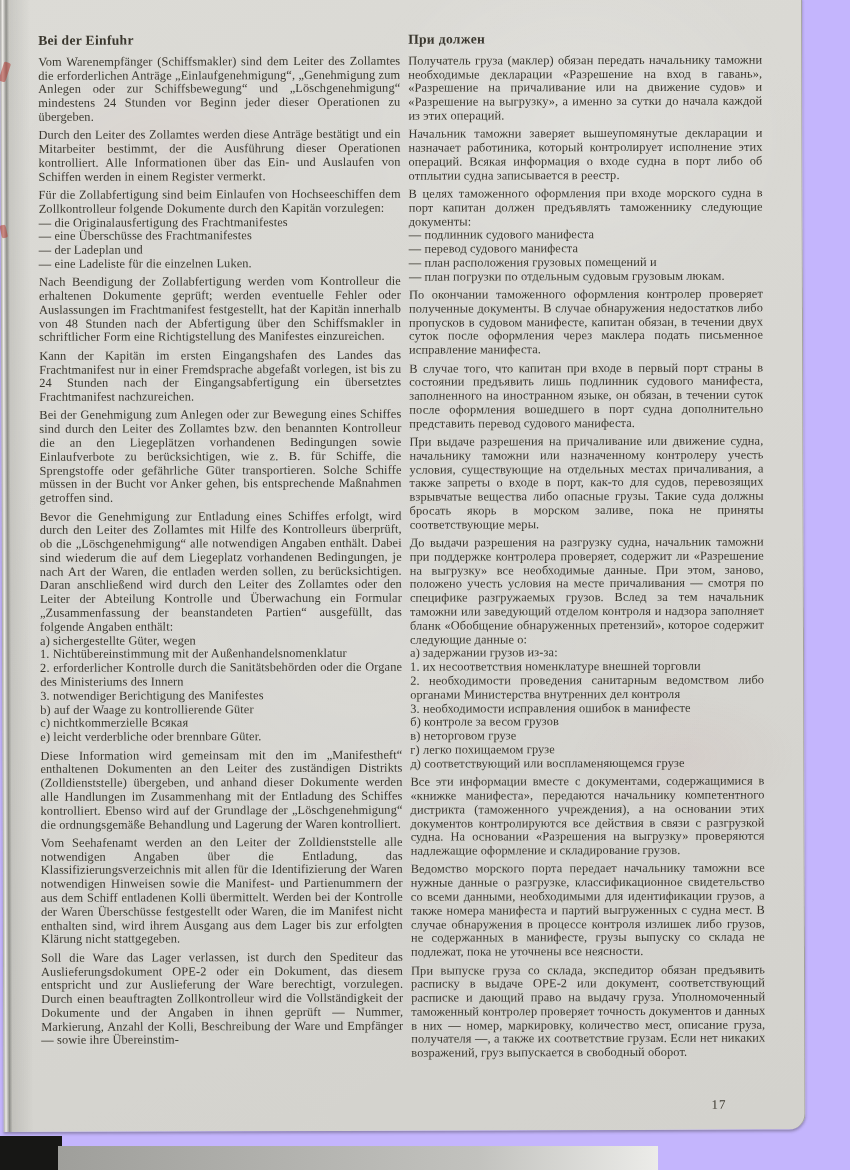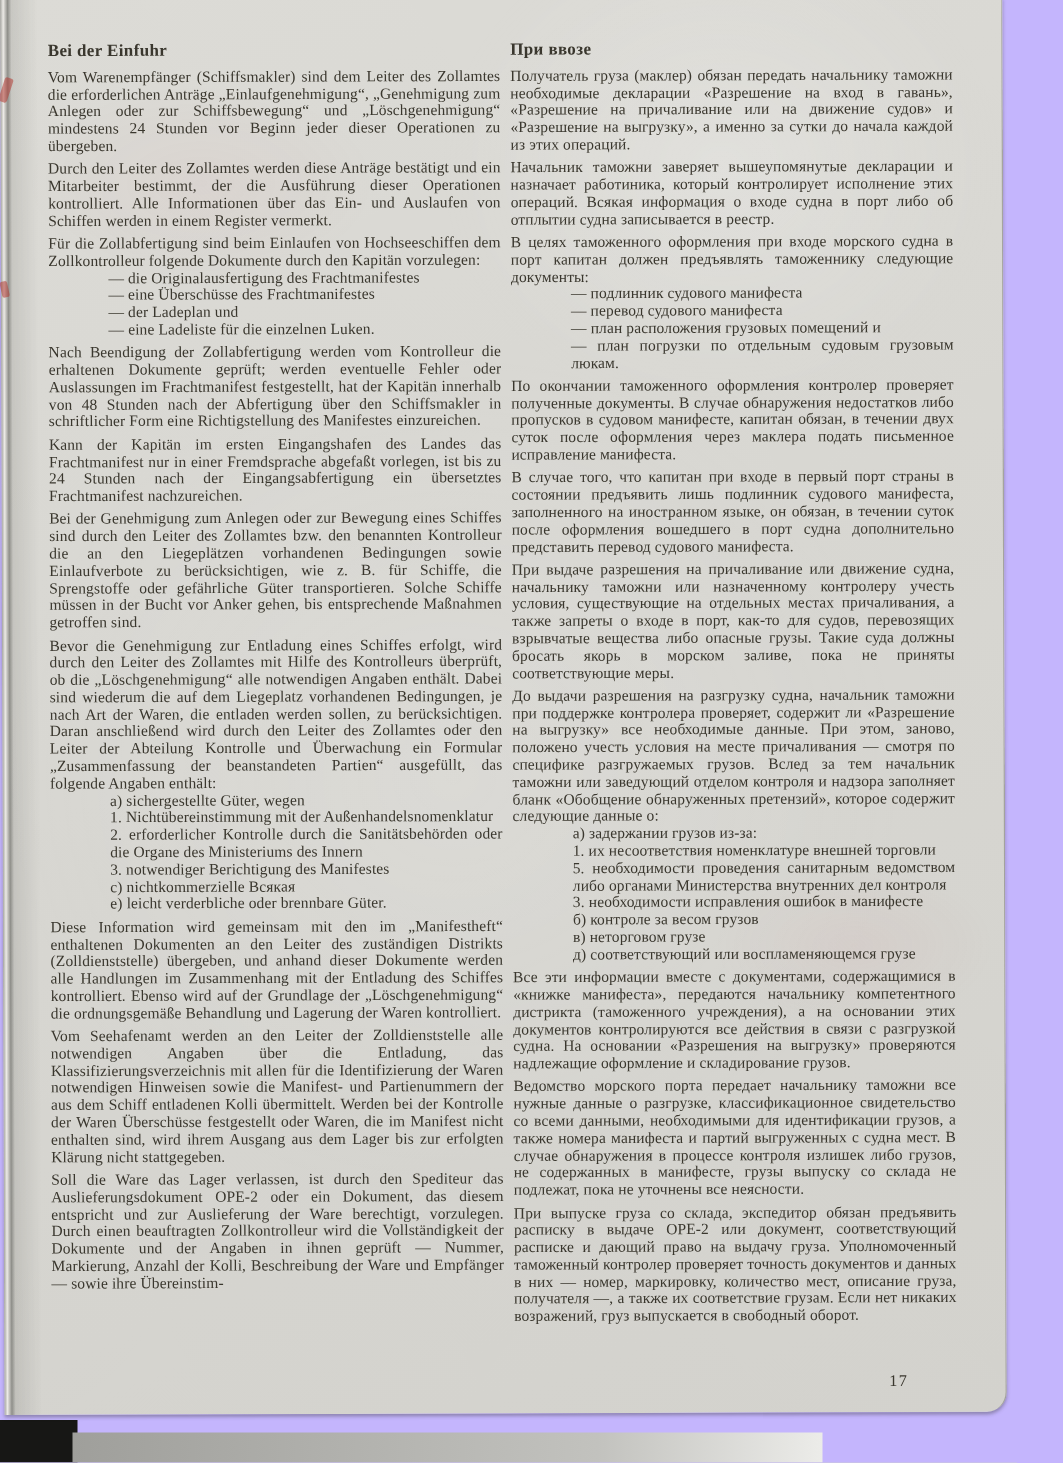--- a/index.html
+++ b/index.html
@@ -63,21 +63,21 @@
   .col-left  { left: 38px;  width: 362px; }
   .col-right { left: 408px; width: 354px; }
   .col h2 {
     margin: 0 0 8px 0;
     font-size: 13.6px;
     font-weight: bold;
     letter-spacing: 0.3px;
   }
   .col p { margin: 0; text-align: justify; }
   .col p.para { margin-top: 4.5px; }
-  .col p.item { margin-top: 0; margin-left: 48px; }
+  .col p.item { margin-top: 0; }
   .page-number {
     position: absolute; left: 708px; top: 1099px;
     font-size: 13px;
     color: #3a372e;
     letter-spacing: 1px;
   }
 </style>
 </head>
 <body>
 
@@ -102,48 +102,50 @@
           <p class="item">— der Ladeplan und</p>
           <p class="item">— eine Ladeliste für die einzelnen Luken.</p>
           <p class="para">Nach Beendigung der Zollabfertigung werden vom Kontrolleur die erhaltenen Dokumente geprüft; werden eventuelle Fehler oder Auslassungen im Frachtmanifest festgestellt, hat der Kapitän innerhalb von 48 Stunden nach der Abfertigung über den Schiffsmakler in schriftlicher Form eine Richtigstellung des Manifestes einzureichen.</p>
           <p class="para">Kann der Kapitän im ersten Eingangshafen des Landes das Frachtmanifest nur in einer Fremdsprache abgefaßt vorlegen, ist bis zu 24 Stunden nach der Eingangsabfertigung ein übersetztes Frachtmanifest nachzureichen.</p>
           <p class="para">Bei der Genehmigung zum Anlegen oder zur Bewegung eines Schiffes sind durch den Leiter des Zollamtes bzw. den benannten Kontrolleur die an den Liegeplätzen vorhandenen Bedingungen sowie Einlaufverbote zu berücksichtigen, wie z. B. für Schiffe, die Sprengstoffe oder gefährliche Güter transportieren. Solche Schiffe müssen in der Bucht vor Anker gehen, bis entsprechende Maßnahmen getroffen sind.</p>
           <p class="para">Bevor die Genehmigung zur Entladung eines Schiffes erfolgt, wird durch den Leiter des Zollamtes mit Hilfe des Kontrolleurs überprüft, ob die „Löschgenehmigung“ alle notwendigen Angaben enthält. Dabei sind wiederum die auf dem Liegeplatz vorhandenen Bedingungen, je nach Art der Waren, die entladen werden sollen, zu berücksichtigen. Daran anschließend wird durch den Leiter des Zollamtes oder den Leiter der Abteilung Kontrolle und Überwachung ein Formular „Zusammenfassung der beanstandeten Partien“ ausgefüllt, das folgende Angaben enthält:</p>
           <p class="item">a) sichergestellte Güter, wegen</p>
           <p class="item">1. Nichtübereinstimmung mit der Außenhandelsnomenklatur</p>
           <p class="item">2. erforderlicher Kontrolle durch die Sanitätsbehörden oder die Organe des Ministeriums des Innern</p>
           <p class="item">3. notwendiger Berichtigung des Manifestes</p>
+          <p class="item">b) auf der Waage zu kontrollierende Güter</p>
           <p class="item">c) nichtkommerzielle Всякая</p>
           <p class="item">e) leicht verderbliche oder brennbare Güter.</p>
           <p class="para">Diese Information wird gemeinsam mit den im „Manifestheft“ enthaltenen Dokumenten an den Leiter des zuständigen Distrikts (Zolldienststelle) übergeben, und anhand dieser Dokumente werden alle Handlungen im Zusammenhang mit der Entladung des Schiffes kontrolliert. Ebenso wird auf der Grundlage der „Löschgenehmigung“ die ordnungsgemäße Behandlung und Lagerung der Waren kontrolliert.</p>
           <p class="para">Vom Seehafenamt werden an den Leiter der Zolldienststelle alle notwendigen Angaben über die Entladung, das Klassifizierungsverzeichnis mit allen für die Identifizierung der Waren notwendigen Hinweisen sowie die Manifest- und Partienummern der aus dem Schiff entladenen Kolli übermittelt. Werden bei der Kontrolle der Waren Überschüsse festgestellt oder Waren, die im Manifest nicht enthalten sind, wird ihrem Ausgang aus dem Lager bis zur erfolgten Klärung nicht stattgegeben.</p>
           <p class="para">Soll die Ware das Lager verlassen, ist durch den Spediteur das Auslieferungsdokument OPE-2 oder ein Dokument, das diesem entspricht und zur Auslieferung der Ware berechtigt, vorzulegen. Durch einen beauftragten Zollkontrolleur wird die Vollständigkeit der Dokumente und der Angaben in ihnen geprüft — Nummer, Markierung, Anzahl der Kolli, Beschreibung der Ware und Empfänger — sowie ihre Übereinstim-</p>
         </div>
     </div>
 
     <div class="col col-right" lang="ru">
-      <h2>При ввозе</h2>
+      <h2>При должен</h2>
       <div>
           <p class="para">Получатель груза (маклер) обязан передать начальнику таможни необходимые декларации «Разрешение на вход в гавань», «Разрешение на причаливание или на движение судов» и «Разрешение на выгрузку», а именно за сутки до начала каждой из этих операций.</p>
           <p class="para">Начальник таможни заверяет вышеупомянутые декларации и назначает работиника, который контролирует исполнение этих операций. Всякая информация о входе судна в порт либо об отплытии судна записывается в реестр.</p>
           <p class="para">В целях таможенного оформления при входе морского судна в порт капитан должен предъявлять таможеннику следующие документы:</p>
           <p class="item">— подлинник судового манифеста</p>
           <p class="item">— перевод судового манифеста</p>
           <p class="item">— план расположения грузовых помещений и</p>
           <p class="item">— план погрузки по отдельным судовым грузовым люкам.</p>
           <p class="para">По окончании таможенного оформления контролер проверяет полученные документы. В случае обнаружения недостатков либо пропусков в судовом манифесте, капитан обязан, в течении двух суток после оформления через маклера подать письменное исправление манифеста.</p>
           <p class="para">В случае того, что капитан при входе в первый порт страны в состоянии предъявить лишь подлинник судового манифеста, заполненного на иностранном языке, он обязан, в течении суток после оформления вошедшего в порт судна дополнительно представить перевод судового манифеста.</p>
           <p class="para">При выдаче разрешения на причаливание или движение судна, начальнику таможни или назначенному контролеру учесть условия, существующие на отдельных местах причаливания, а также запреты о входе в порт, как-то для судов, перевозящих взрывчатые вещества либо опасные грузы. Такие суда должны бросать якорь в морском заливе, пока не приняты соответствующие меры.</p>
           <p class="para">До выдачи разрешения на разгрузку судна, начальник таможни при поддержке контролера проверяет, содержит ли «Разрешение на выгрузку» все необходимые данные. При этом, заново, положено учесть условия на месте причаливания — смотря по специфике разгружаемых грузов. Вслед за тем начальник таможни или заведующий отделом контроля и надзора заполняет бланк «Обобщение обнаруженных претензий», которое содержит следующие данные о:</p>
           <p class="item">а) задержании грузов из-за:</p>
           <p class="item">1. их несоответствия номенклатуре внешней торговли</p>
-          <p class="item">5. необходимости проведения санитарным ведомством либо органами Министерства внутренних дел контроля</p>
+          <p class="item">2. необходимости проведения санитарным ведомством либо органами Министерства внутренних дел контроля</p>
           <p class="item">3. необходимости исправления ошибок в манифесте</p>
           <p class="item">б) контроле за весом грузов</p>
           <p class="item">в) неторговом грузе</p>
+          <p class="item">г) легко похищаемом грузе</p>
           <p class="item">д) соответствующий или воспламеняющемся грузе</p>
           <p class="para">Все эти информации вместе с документами, содержащимися в «книжке манифеста», передаются начальнику компетентного дистрикта (таможенного учреждения), а на основании этих документов контролируются все действия в связи с разгрузкой судна. На основании «Разрешения на выгрузку» проверяются надлежащие оформление и складирование грузов.</p>
           <p class="para">Ведомство морского порта передает начальнику таможни все нужные данные о разгрузке, классификационное свидетельство со всеми данными, необходимыми для идентификации грузов, а также номера манифеста и партий выгруженных с судна мест. В случае обнаружения в процессе контроля излишек либо грузов, не содержанных в манифесте, грузы выпуску со склада не подлежат, пока не уточнены все неясности.</p>
           <p class="para">При выпуске груза со склада, экспедитор обязан предъявить расписку в выдаче ОРЕ-2 или документ, соответствующий расписке и дающий право на выдачу груза. Уполномоченный таможенный контролер проверяет точность документов и данных в них — номер, маркировку, количество мест, описание груза, получателя —, а также их соответствие грузам. Если нет никаких возражений, груз выпускается в свободный оборот.</p>
         </div>
     </div>
 
     <div class="page-number">17</div>
   </div>
 

